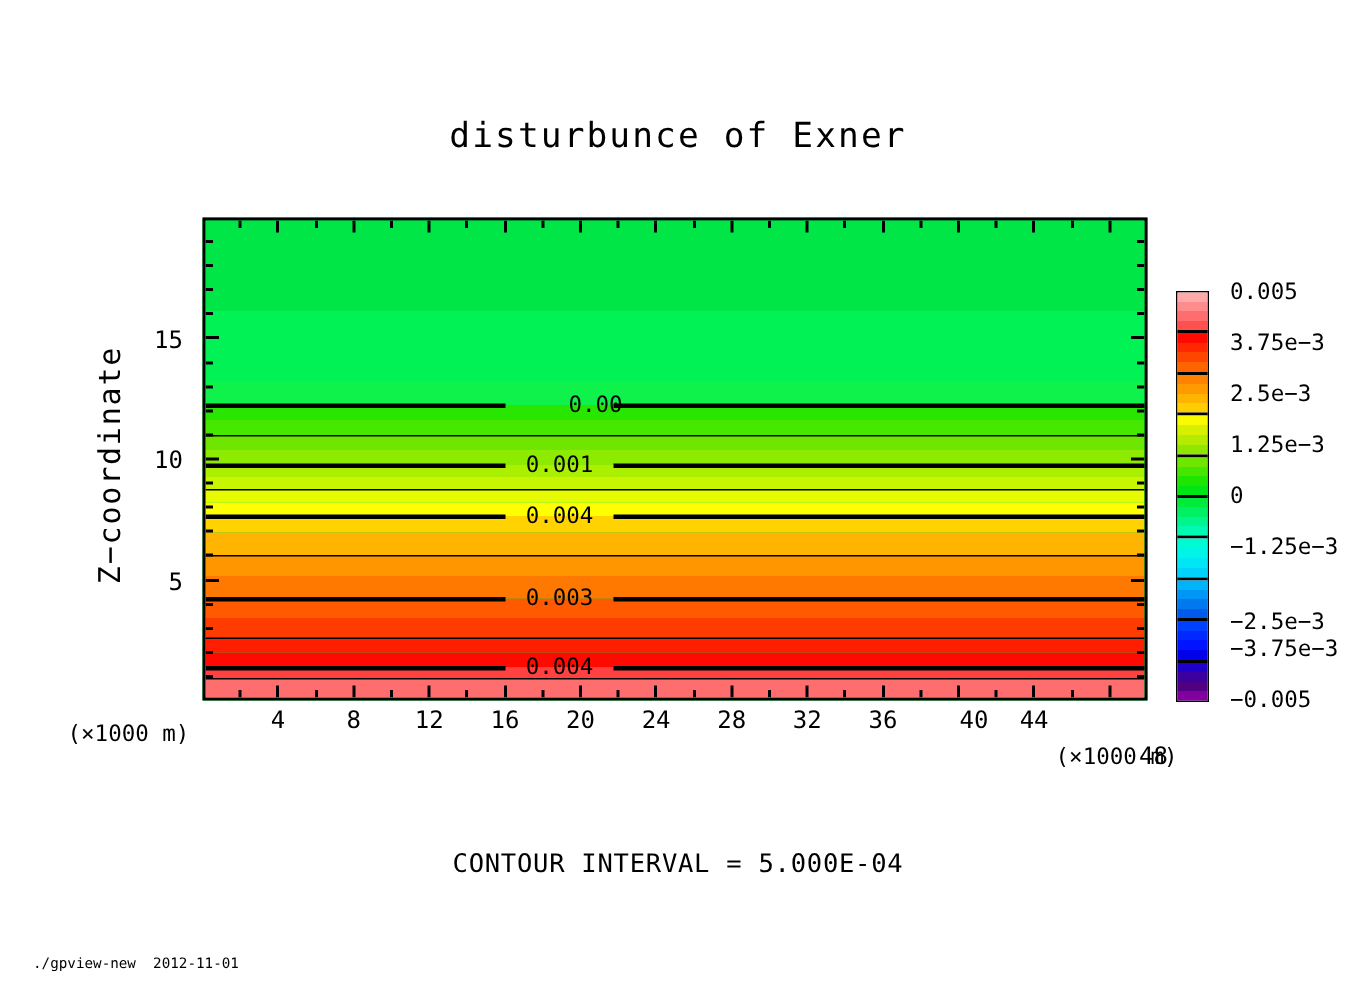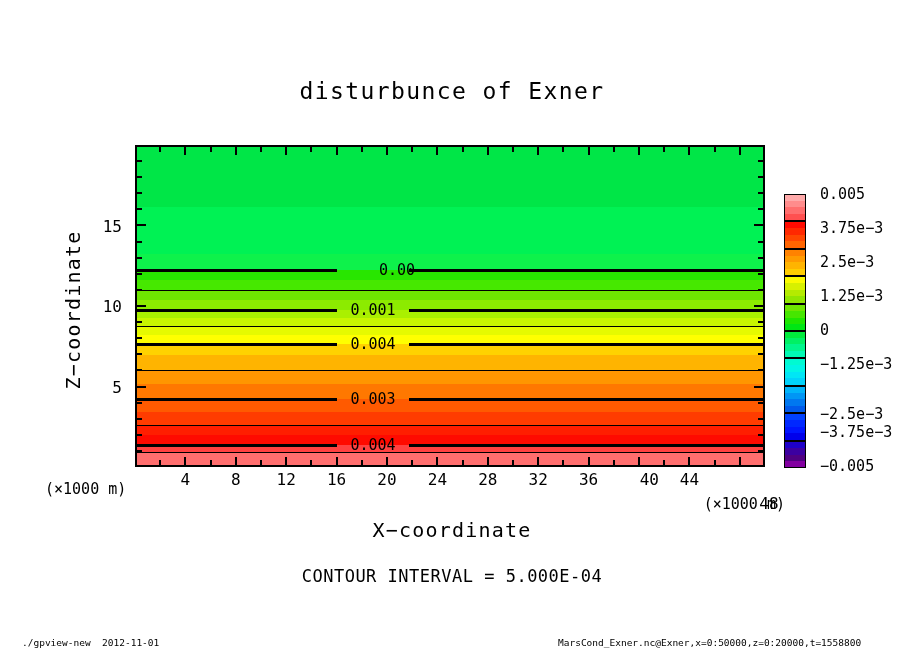--- a/index.html
+++ b/index.html
@@ -194,21 +194,20 @@
       <div class="tick" style="top: 45px; height: 2px; width: 5px; right: 0px;"></div>
       <div class="tick" style="top: 29px; height: 2px; width: 5px; left: 0px;"></div>
       <div class="tick" style="top: 29px; height: 2px; width: 5px; right: 0px;"></div>
       <div class="tick" style="top: 13px; height: 2px; width: 5px; left: 0px;"></div>
       <div class="tick" style="top: 13px; height: 2px; width: 5px; right: 0px;"></div>
     </div>
 
   <div class="abs yaxis-title">
     <span>Z−coordinate</span>
   </div>
-  <div class="abs xaxis-title">X−coordinate</div>
   <div class="abs yunit">(×1000 m)</div>
   <div class="abs xunit">(×1000 m)</div>
 
   <div class="abs colorbar" id="colorbar">
       <div class="cbsec" style="background: linear-gradient(rgb(255, 170, 170) 0px, rgb(255, 170, 170) 25%, rgb(255, 140, 140) 25%, rgb(255, 140, 140) 50%, rgb(255, 110, 110) 50%, rgb(255, 110, 110) 75%, rgb(255, 80, 80) 75%, rgb(255, 80, 80) 100%);"></div>
       <div class="cbsec" style="background: linear-gradient(rgb(255, 10, 0) 0px, rgb(255, 10, 0) 25%, rgb(255, 40, 0) 25%, rgb(255, 40, 0) 50%, rgb(255, 70, 0) 50%, rgb(255, 70, 0) 75%, rgb(255, 100, 0) 75%, rgb(255, 100, 0) 100%);"></div>
       <div class="cbsec" style="background: linear-gradient(rgb(255, 130, 0) 0px, rgb(255, 130, 0) 25%, rgb(255, 155, 0) 25%, rgb(255, 155, 0) 50%, rgb(255, 180, 0) 50%, rgb(255, 180, 0) 75%, rgb(255, 205, 0) 75%, rgb(255, 205, 0) 100%);"></div>
       <div class="cbsec" style="background: linear-gradient(rgb(250, 250, 0) 0px, rgb(250, 250, 0) 25%, rgb(215, 240, 0) 25%, rgb(215, 240, 0) 50%, rgb(180, 235, 0) 50%, rgb(180, 235, 0) 75%, rgb(145, 230, 0) 75%, rgb(145, 230, 0) 100%);"></div>
       <div class="cbsec" style="background: linear-gradient(rgb(110, 230, 0) 0px, rgb(110, 230, 0) 25%, rgb(70, 230, 0) 25%, rgb(70, 230, 0) 50%, rgb(30, 230, 0) 50%, rgb(30, 230, 0) 75%, rgb(0, 230, 20) 75%, rgb(0, 230, 20) 100%);"></div>
       <div class="cbsec" style="background: linear-gradient(rgb(0, 235, 60) 0px, rgb(0, 235, 60) 25%, rgb(0, 240, 100) 25%, rgb(0, 240, 100) 50%, rgb(0, 245, 140) 50%, rgb(0, 245, 140) 75%, rgb(0, 250, 180) 75%, rgb(0, 250, 180) 100%);"></div>
@@ -225,21 +224,20 @@
       <div class="cblabel" style="top: 129px;">0</div>
       <div class="cblabel" style="top: 163px;">−1.25e−3</div>
       <div class="cblabel" style="top: 213px;">−2.5e−3</div>
       <div class="cblabel" style="top: 231px;">−3.75e−3</div>
       <div class="cblabel" style="top: 265px;">−0.005</div>
     </div>
 
   <div class="abs contour-note">CONTOUR INTERVAL = 5.000E-04</div>
 
   <div class="abs footer-left">./gpview-new  2012-11-01</div>
-  <div class="abs footer-right">MarsCond_Exner.nc@Exner,x=0:50000,z=0:20000,t=1558800</div>
 
   <div id="xticklabels">
       <div class="xticklab" style="left: 185.4px;">4</div>
       <div class="xticklab" style="left: 235.8px;">8</div>
       <div class="xticklab" style="left: 286.2px;">12</div>
       <div class="xticklab" style="left: 336.6px;">16</div>
       <div class="xticklab" style="left: 387px;">20</div>
       <div class="xticklab" style="left: 437.4px;">24</div>
       <div class="xticklab" style="left: 487.8px;">28</div>
       <div class="xticklab" style="left: 538.2px;">32</div>

